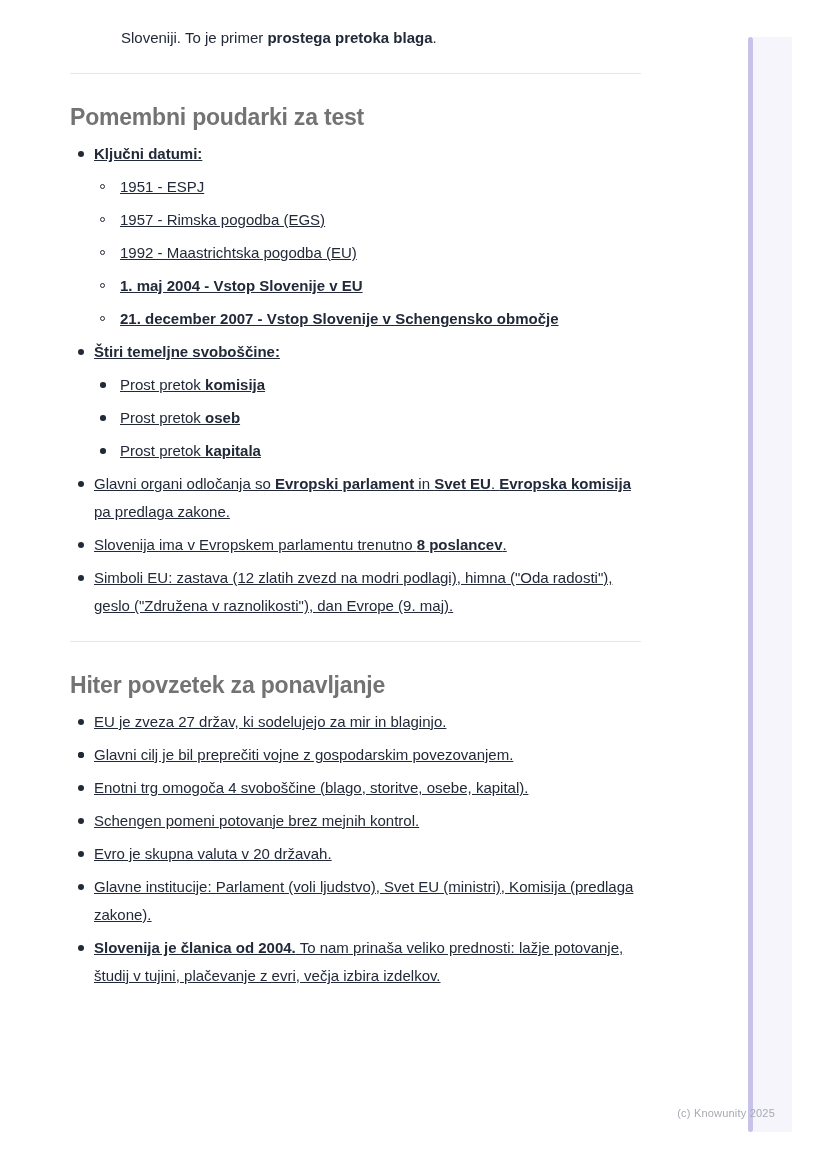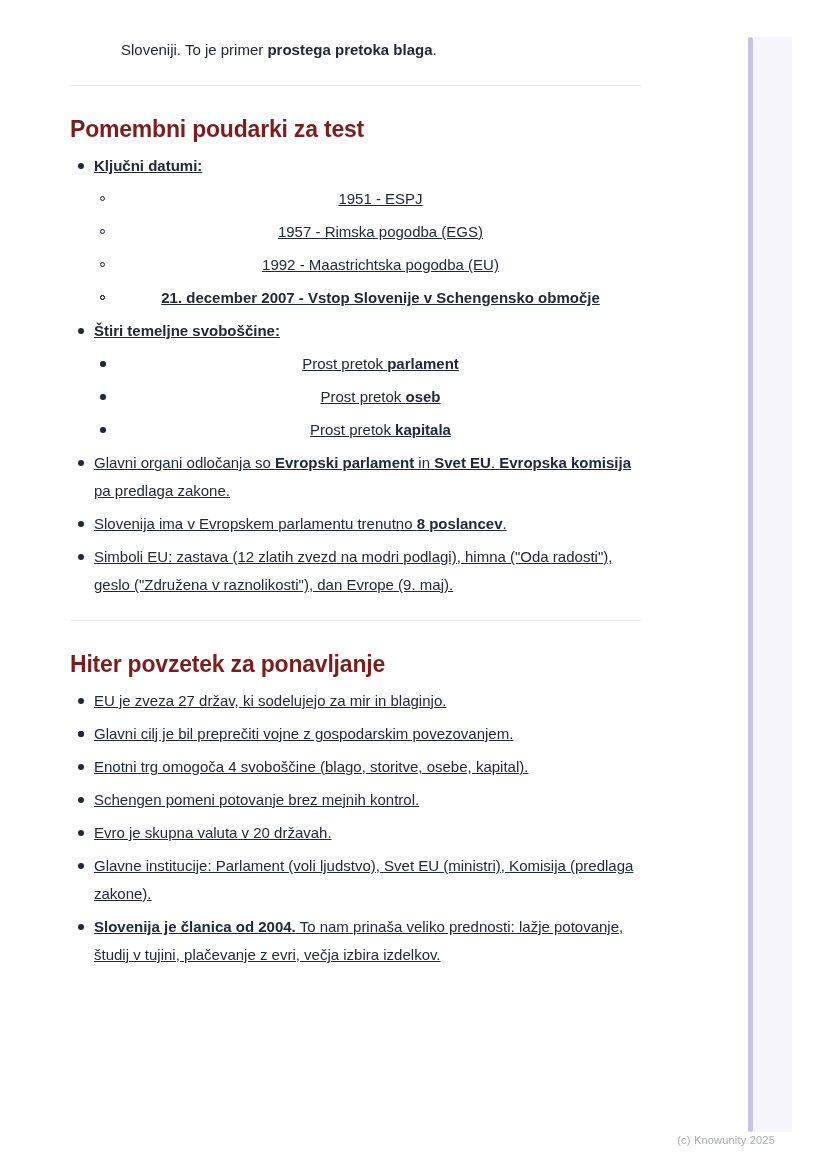--- a/index.html
+++ b/index.html
@@ -7,59 +7,58 @@
   body {
     width: 828px; height: 1171px;
     background: #ffffff;
     font-family: "Liberation Sans", sans-serif;
     position: relative;
     overflow: hidden;
     color: #222938;
   }
   .content {
     position: absolute;
-    left: 70px; top: 36px;
+    left: 70px; top: 24px;
     width: 571px;
     z-index: 2;
   }
   .cont-line {
     margin-left: 51px;
     font-size: 15px;
     line-height: 28px;
     color: #222938;
   }
   .divider {
     height: 1px;
     background: #e7e7ea;
     margin-top: 21px;
   }
   .section-title {
     margin: 28px 0 8px 0;
     font-size: 23px;
     line-height: 30px;
     font-weight: 700;
     letter-spacing: -0.2px;
-    color: #7f1d1d;
+    color: #737373;
   }
   ul { list-style: none; margin: 0; padding: 0; }
   ul.l1 > li {
     position: relative;
     padding-left: 24px;
     margin-bottom: 5px;
     font-size: 15px;
     line-height: 28px;
     text-decoration: underline;
   }
   ul.l2 > li {
     position: relative;
     padding-left: 26px;
     margin-bottom: 5px;
     font-size: 15px;
     line-height: 28px;
-    text-align: center;
   }
   ul.l1 > li > ul.l2 { margin-top: 5px; }
   .m {
     position: absolute;
     top: 11px;
     width: 6px; height: 6px;
     border-radius: 50%;
   }
   .m.disc { background: #222938; }
   .m.disc-sm { width: 5.5px; height: 5.5px; background: #222938; }
@@ -82,21 +81,21 @@
   .scroll-thumb {
     position: absolute;
     left: 748px; top: 37px;
     width: 5px; height: 1095px;
     background: #c7c2ea;
     border-radius: 3px;
     z-index: 3;
   }
   .copyright {
     position: absolute;
-    top: 1134px;
+    top: 1107px;
     right: 53px;
     font-size: 11px;
     letter-spacing: 0.2px;
     color: #a7aab3;
     z-index: 5;
   }
 </style>
 </head>
 <body>
 
@@ -120,35 +119,36 @@
         <li>
           <span class="m circle"></span>
           <span>1957 - Rimska pogodba (EGS)</span>
         </li>
         <li>
           <span class="m circle"></span>
           <span>1992 - Maastrichtska pogodba (EU)</span>
         </li>
         <li>
           <span class="m circle"></span>
+          <span><b>1. maj 2004 - Vstop Slovenije v EU</b></span>
         </li>
         <li>
           <span class="m circle"></span>
           <span><b>21. december 2007 - Vstop Slovenije v Schengensko območje</b></span>
         </li>
       </ul>
     </li>
 
     <li>
       <span class="m disc"></span>
       <span><b>Štiri temeljne svoboščine:</b></span>
       <ul class="l2">
         <li>
           <span class="m disc-sm"></span>
-          <span>Prost pretok <b>parlament</b></span>
+          <span>Prost pretok <b>komisija</b></span>
         </li>
         <li>
           <span class="m disc-sm"></span>
           <span>Prost pretok <b>oseb</b></span>
         </li>
         <li>
           <span class="m disc-sm"></span>
           <span>Prost pretok <b>kapitala</b></span>
         </li>
       </ul>

